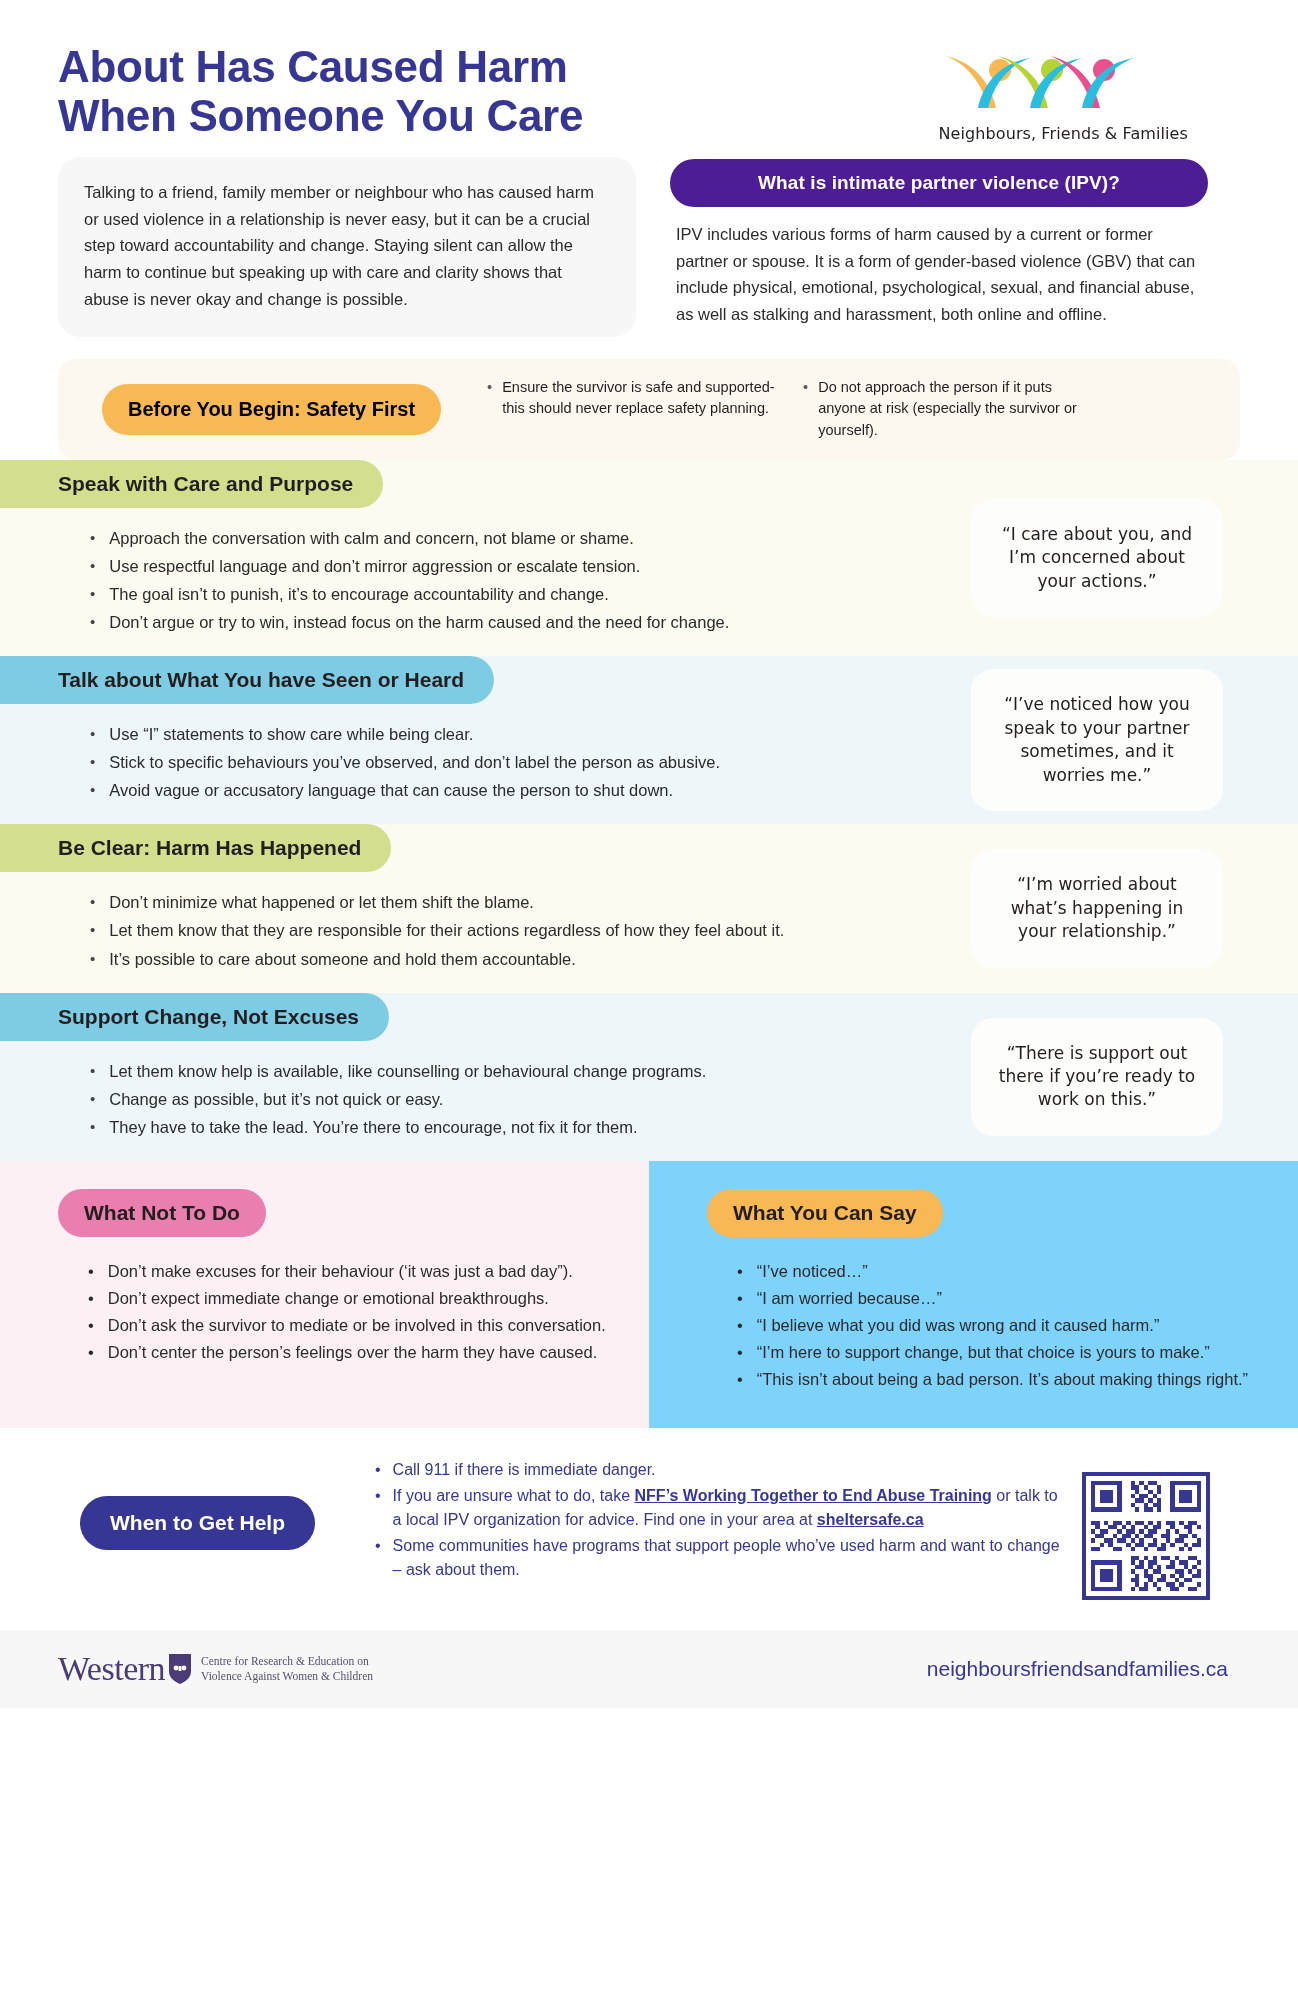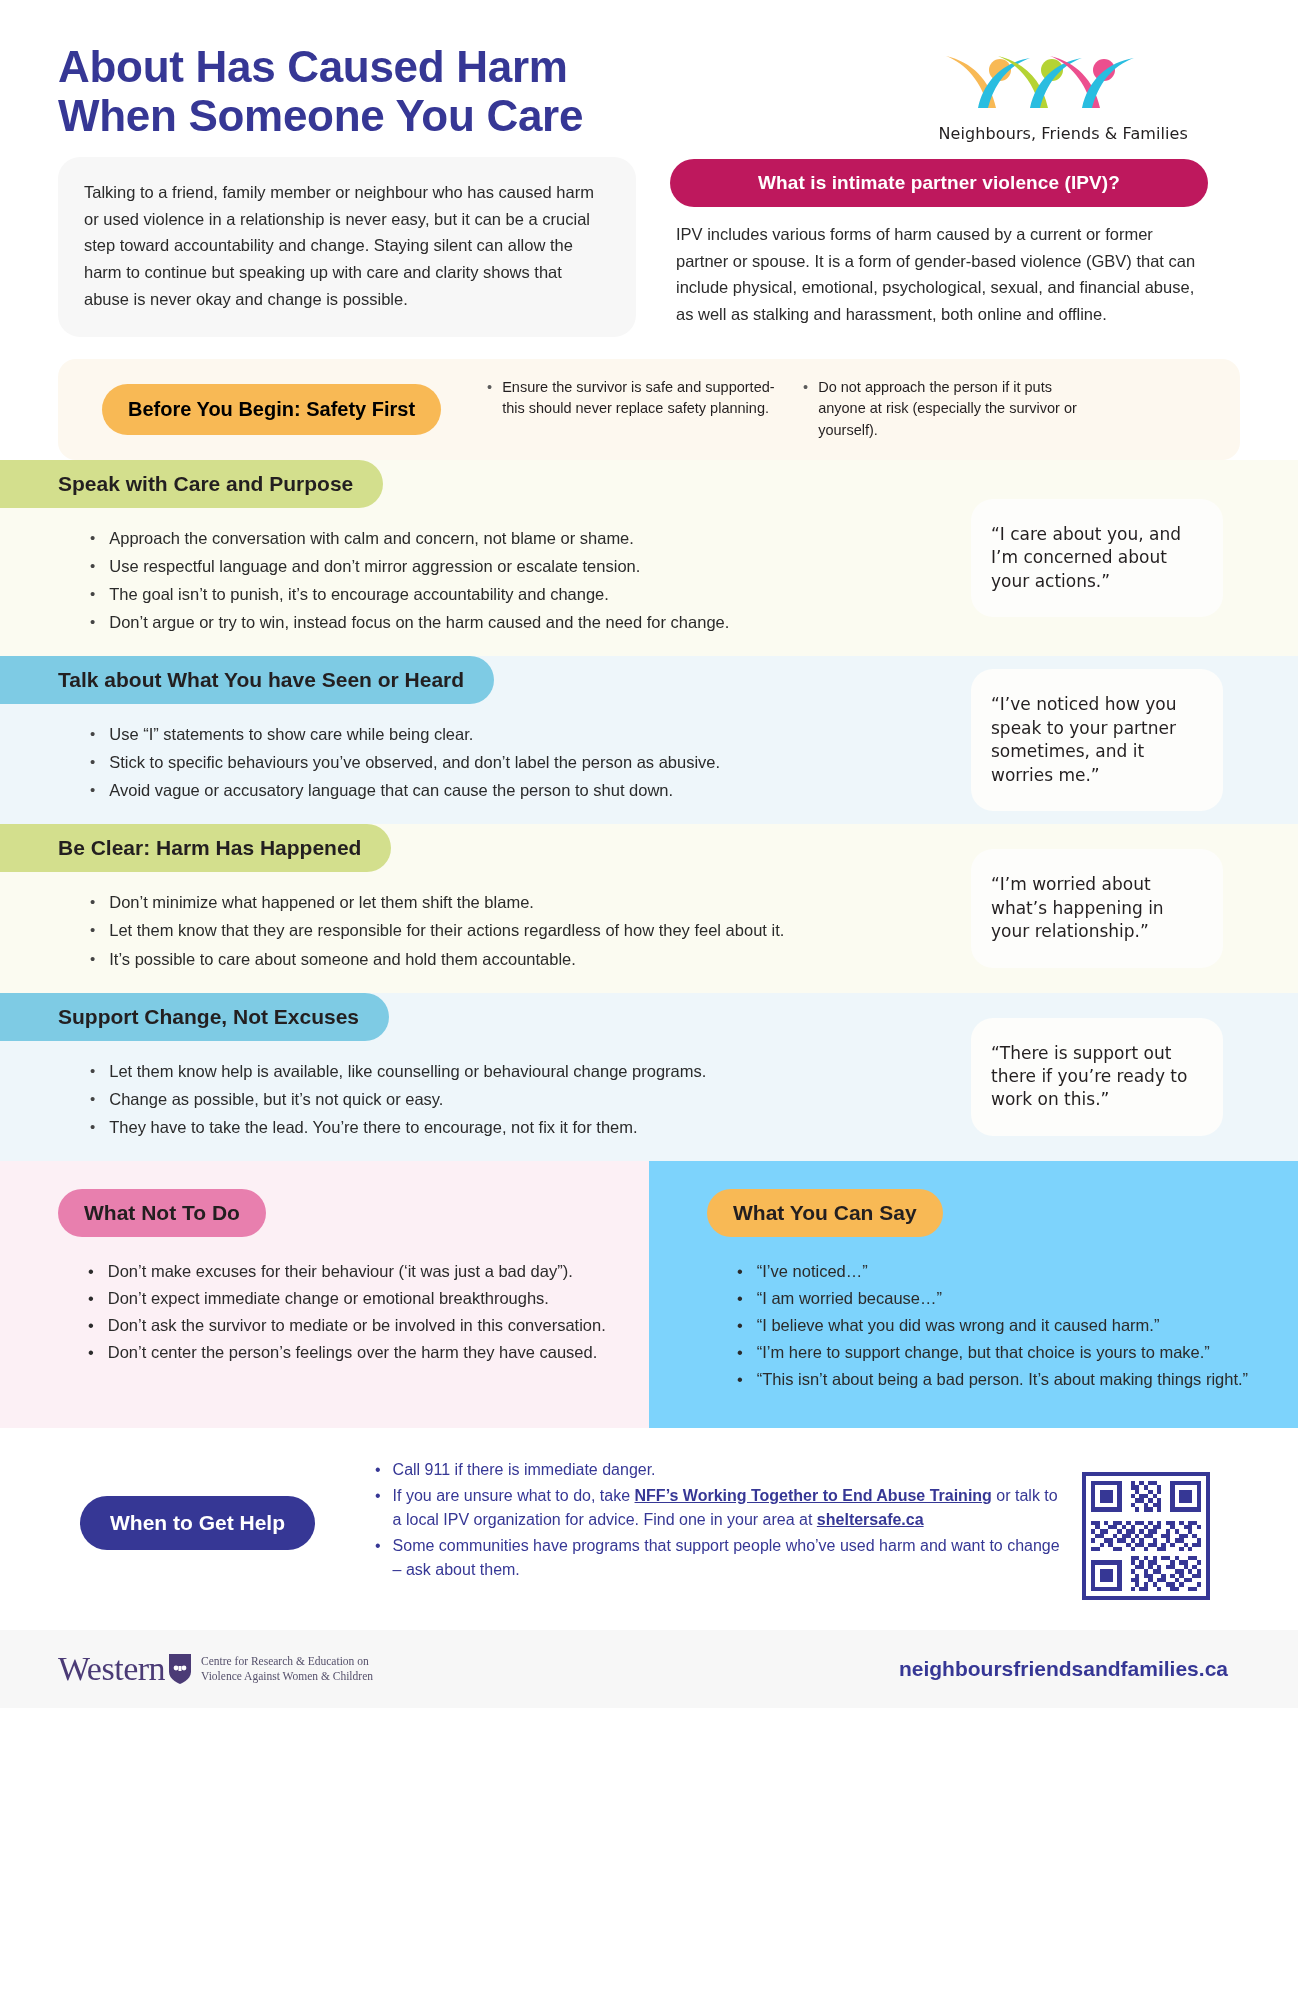--- a/index.html
+++ b/index.html
@@ -26,21 +26,21 @@
                font-family:"DejaVu Sans", sans-serif; font-weight:400;}
 
   
   .intro-row { display:flex; padding: 14px 58px 0 58px; gap: 34px; }
   .intro-box {
     background:#f7f7f7; border-radius: 22px; padding: 22px 26px 24px 26px;
     width: 578px; font-size: 16.5px; line-height: 1.62; color:#2b2b2b;
   }
   .ipv-col { width: 538px; padding-top: 2px; }
   .ipv-pill {
-    background:#be185d; color:#fff; border-radius: 30px;
+    background:#4c1d95; color:#fff; border-radius: 30px;
     font-size: 19px; font-weight:700; text-align:center;
     padding: 13px 18px; letter-spacing:0.1px;
   }
   .ipv-body { font-size: 16.5px; line-height:1.62; padding: 14px 6px 0 6px; color:#2b2b2b;}
 
   
   .safety-band {
     margin: 22px 58px 0 58px; background:#fdf8ef; border-radius: 18px;
     display:flex; align-items:center; padding: 18px 22px; gap: 18px;
   }
@@ -58,21 +58,21 @@
   .sec-left { flex: 1; padding-bottom: 18px;}
   .sec .hdr {
     display:inline-block; border-radius: 0 28px 28px 0;
     padding: 12px 30px 12px 58px; font-size: 21px; font-weight:700; color:#231f20;
   }
   .sec ul { list-style:none; padding: 18px 0 0 90px; }
   .sec ul li { display:flex; gap: 14px; font-size: 16.5px; line-height:1.52; margin-bottom: 3px; color:#2b2b2b;}
   .sec ul li .bul { color:#444; font-size:15px; line-height:1.6;}
   .bubble-col { width: 330px; display:flex; align-items:center; justify-content:center; padding-right: 72px;}
   .bubble {
-    background:#fdfdfb; border-radius: 22px; padding: 24px 20px; 
+    background:#fdfdfb; border-radius: 22px; padding: 24px 20px; text-align:center;
     font-size: 17px; line-height: 1.38; color:#231f20; width: 252px;
     font-family:"DejaVu Sans", sans-serif;
   }
   .sec.green { background:#fbfbf1; }
   .sec.blue  { background:#eef6fa; }
   .sec.green .hdr { background:#d3df8d; }
   .sec.blue  .hdr { background:#7ecbe4; }
 
   
   .duo { display:flex; }
@@ -101,21 +101,21 @@
   .qr { width: 128px; height:128px; margin-top: 14px; margin-right: 30px; flex:none;}
 
   
   .footer {
     background:#f7f7f7; display:flex; align-items:center;
     padding: 20px 58px; height: 78px; margin-top: 6px;
   }
   .west { font-family:"Liberation Serif", serif; font-size: 34px; color:#4b3b76; letter-spacing:-0.5px;}
   .shield { width:26px; height:34px; margin: 0 8px 0 2px; }
   .west-sub { font-size: 11.5px; line-height:1.35; color:#55506b; font-family:"Liberation Serif", serif;}
-  .site { margin-left:auto; font-size: 21px; font-weight:700; color:#363795; padding-right: 12px;}
+  .site { margin-left:auto; font-size: 21px; font-weight:400; color:#363795; padding-right: 12px;}
 </style>
 </head>
 <body>
 
 <div class="page">
 
   <div class="header">
     <div class="title">
       <div>About Has Caused Harm</div>
       <div>When Someone You Care</div>

